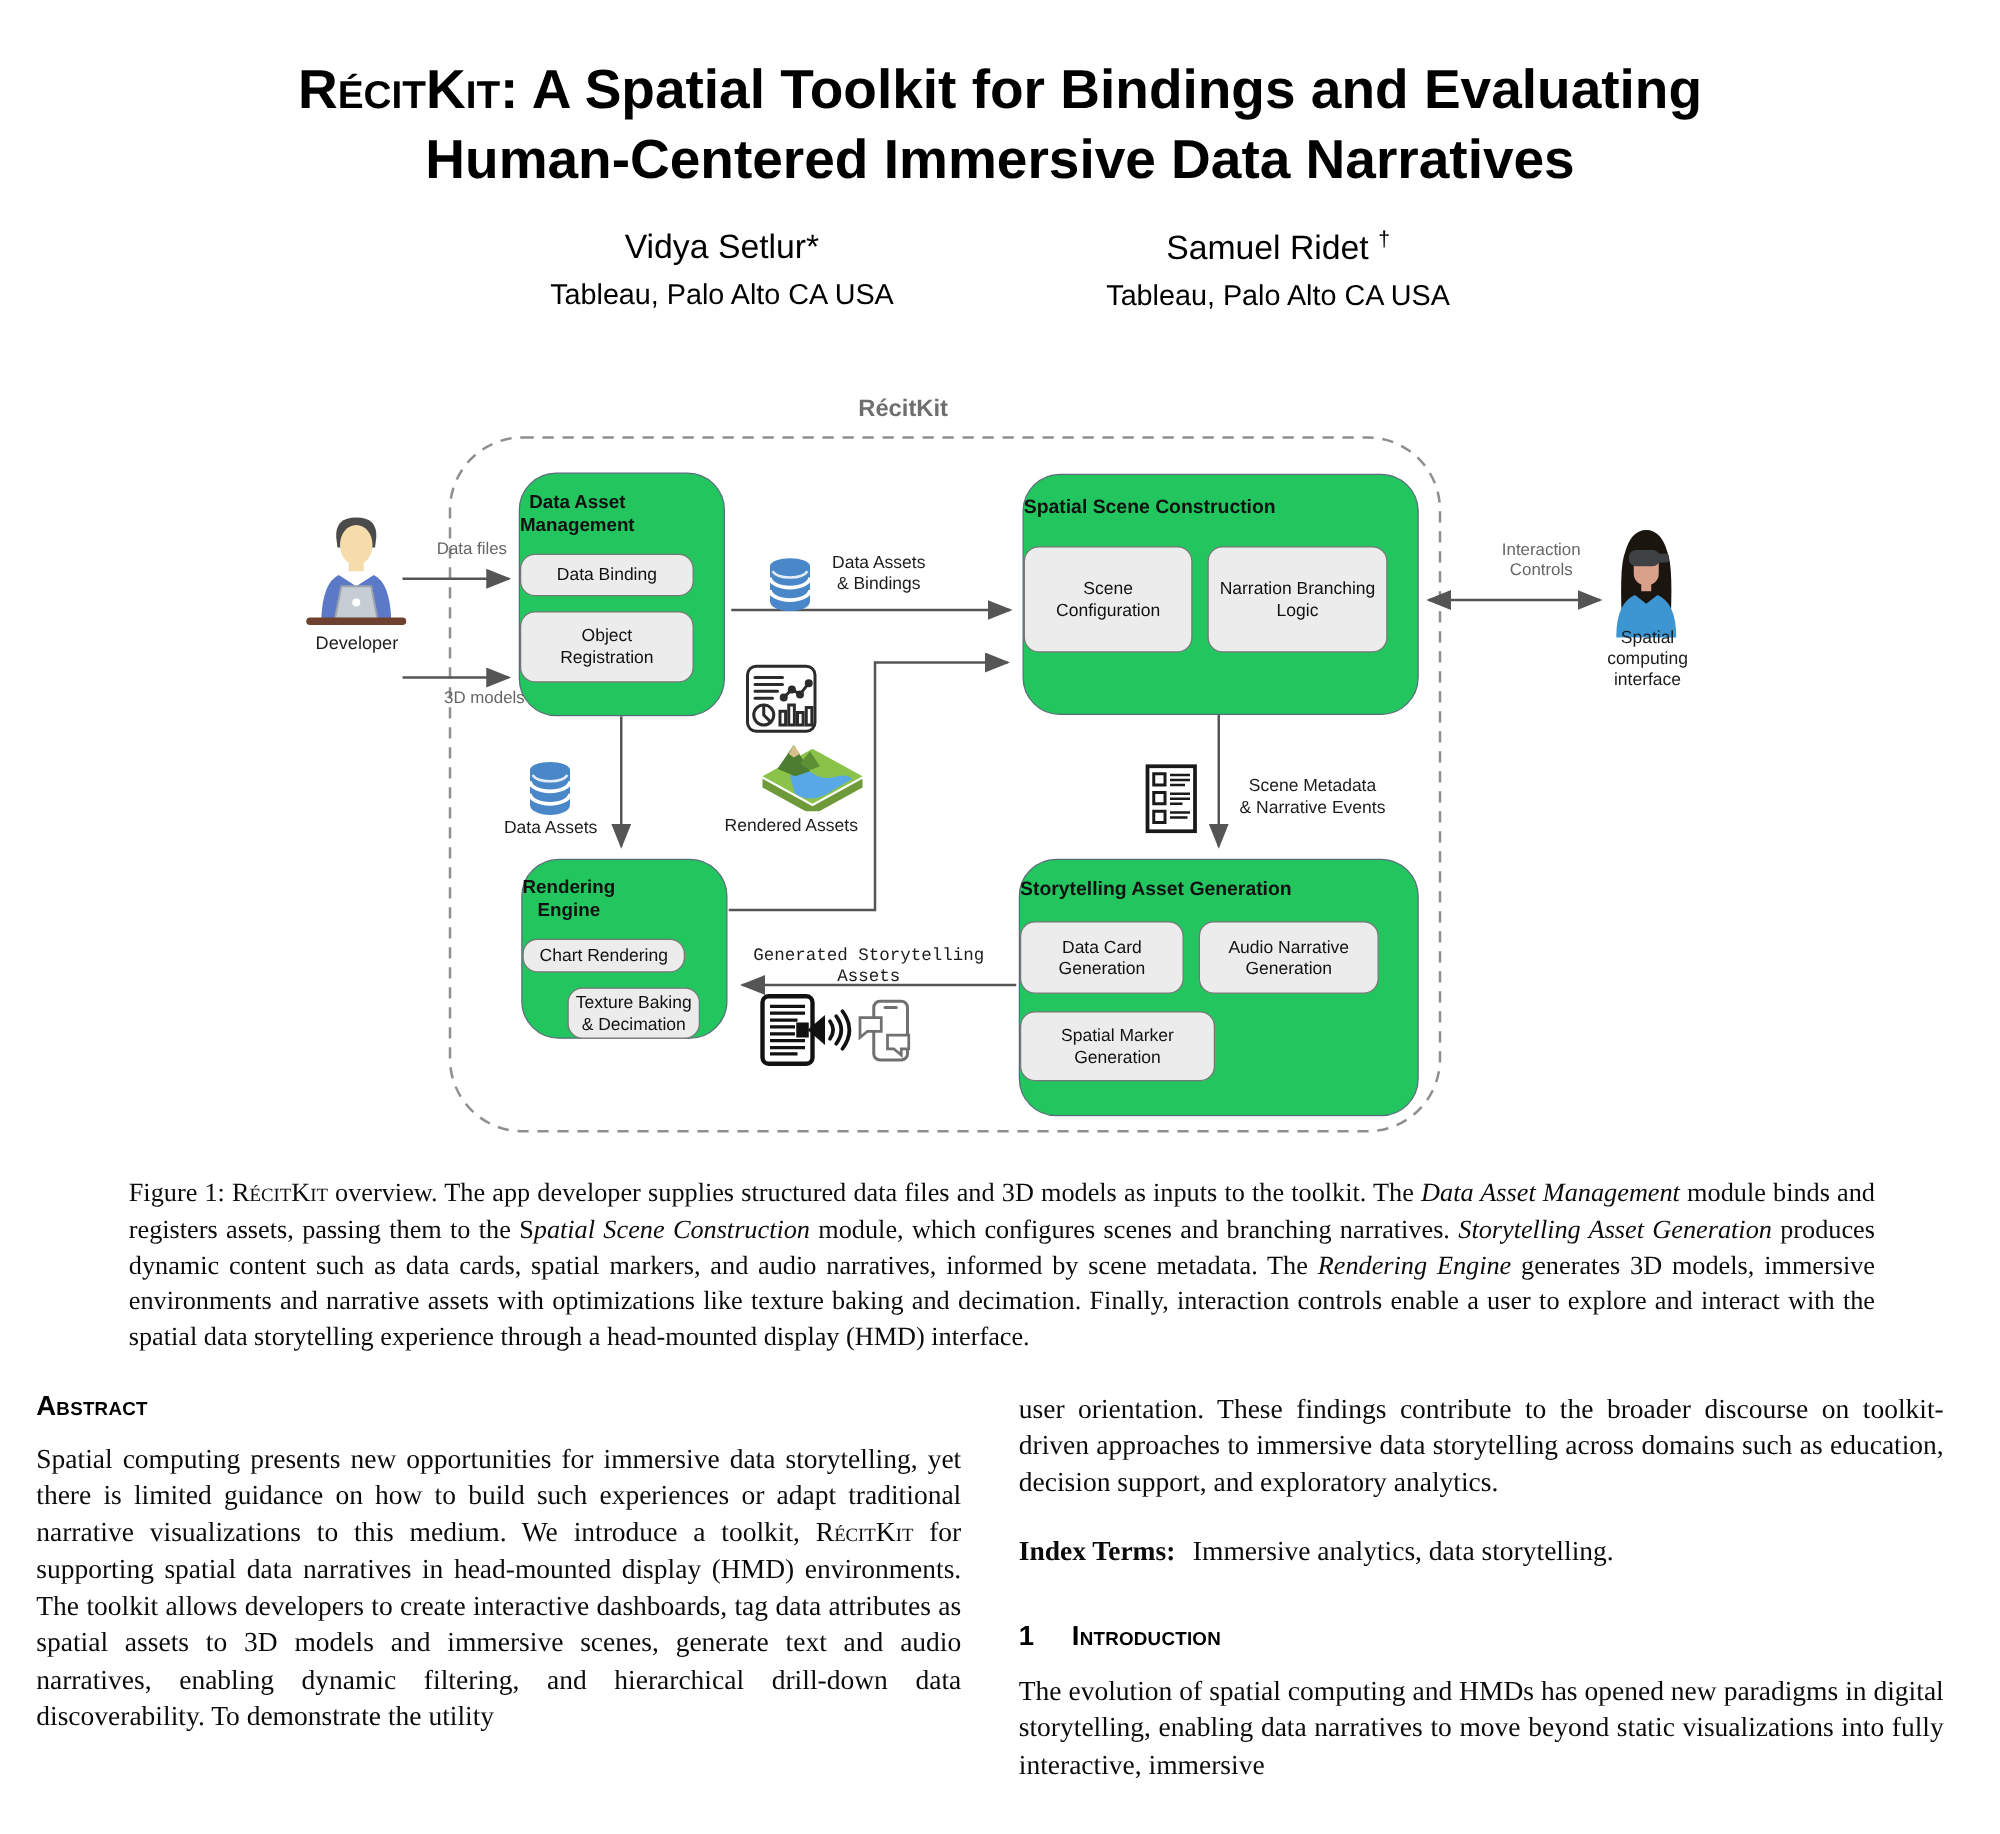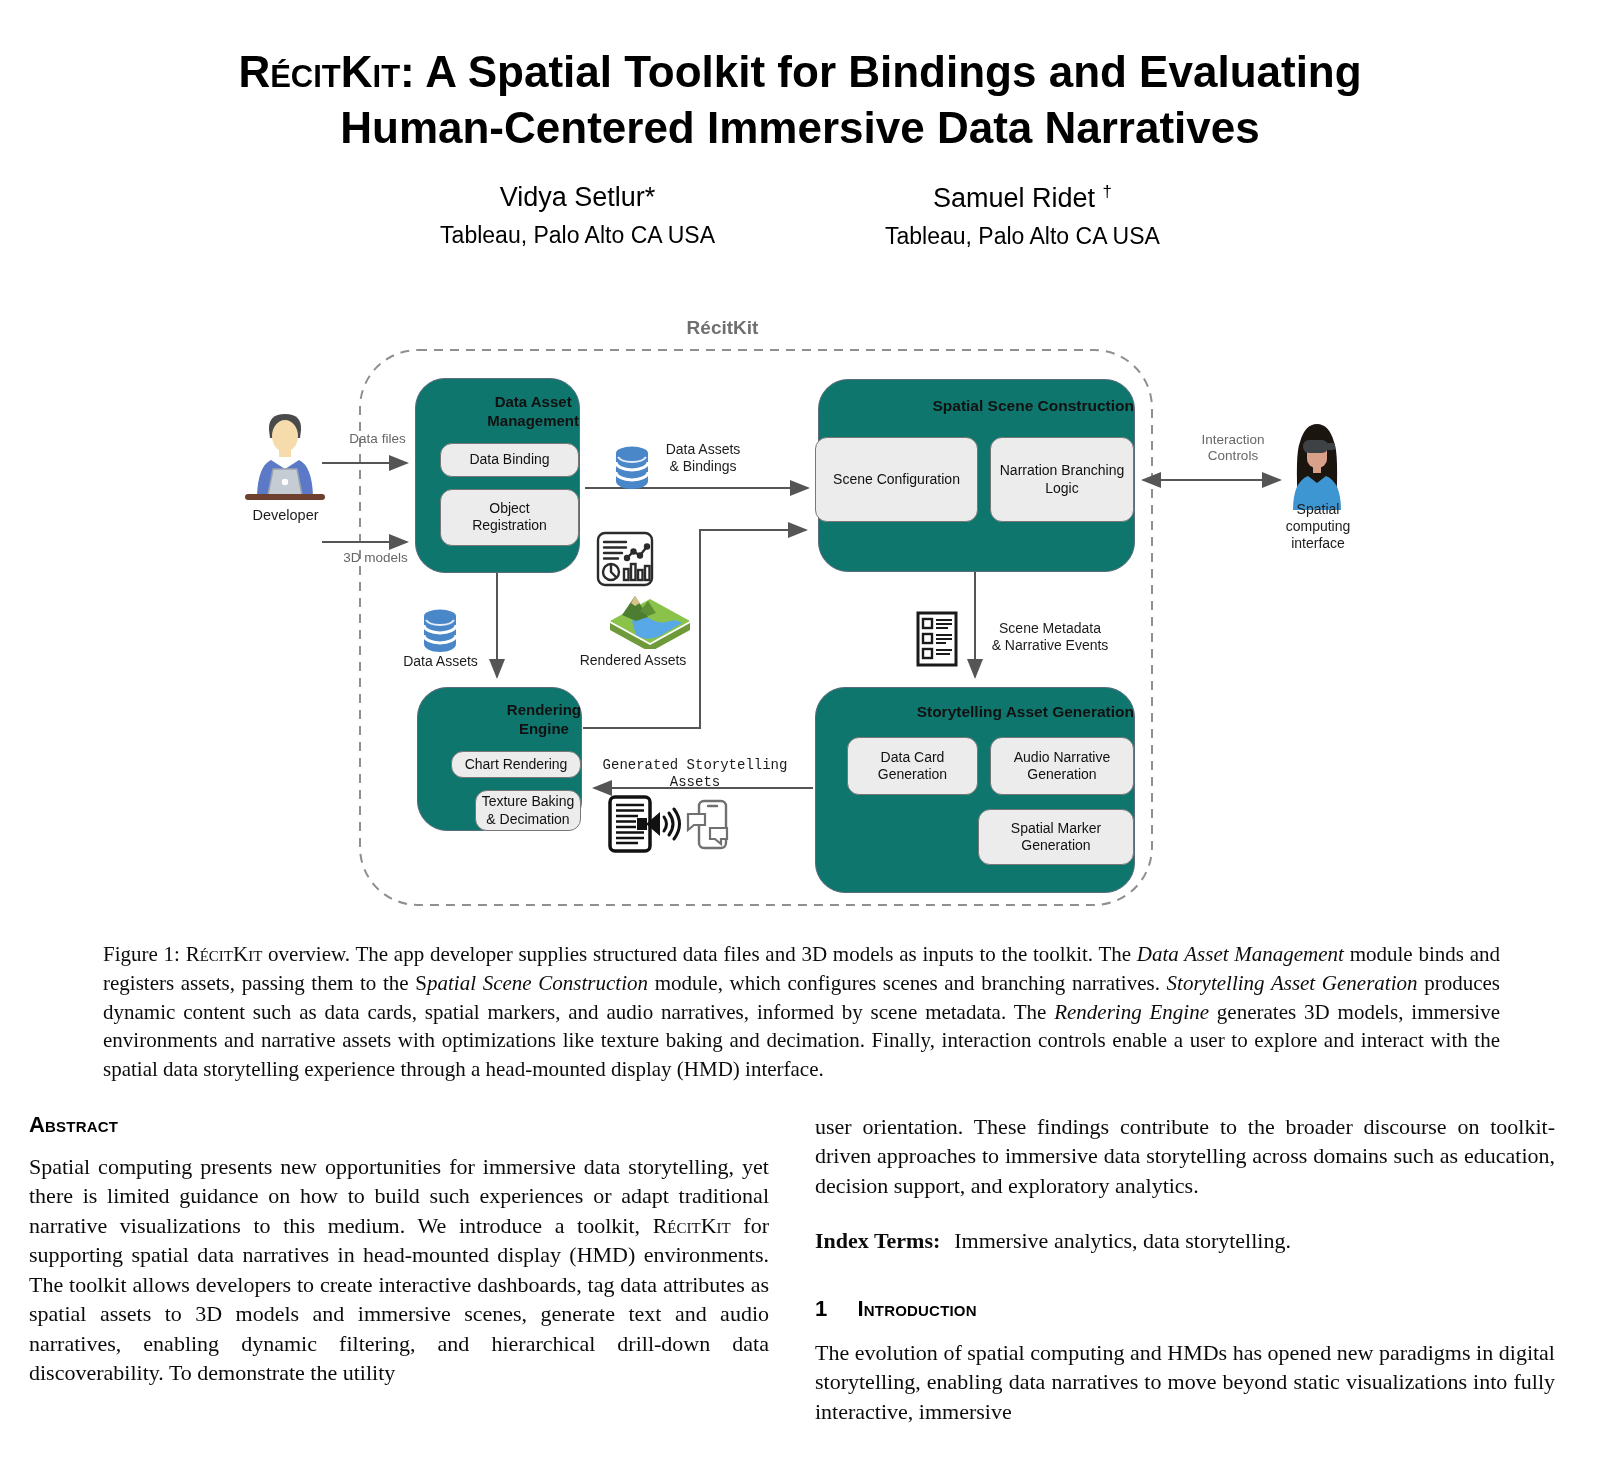--- a/index.html
+++ b/index.html
@@ -18,22 +18,22 @@
 
   
   .figure-area{position:relative;width:1600px;height:615px;margin-top:55px;}
   .figure-area .abs{position:absolute;}
   svg.connectors{position:absolute;left:0;top:0;}
   .frame-label{font-family:"Liberation Sans",sans-serif;font-weight:bold;font-size:19px;
                color:#6f6f6f;text-align:center;}
   .dlabel{font-family:"Liberation Sans",sans-serif;font-size:14px;line-height:1.22;
           color:#1c1c1c;text-align:center;white-space:pre-line;}
   .dlabel.gray{color:#666;font-size:13.5px;}
-  .module{position:absolute;background:#0f766e;border:1.6px solid #5a6b7c;border-radius:30px;
-          display:flex;flex-direction:column;align-items:flex-end;box-sizing:border-box;
+  .module{position:absolute;background:#22c55e;border:1.6px solid #5a6b7c;border-radius:30px;
+          display:flex;flex-direction:column;align-items:flex-start;box-sizing:border-box;
           font-family:"Liberation Sans",sans-serif;}
   .module-title{font-weight:bold;font-size:15px;line-height:1.25;color:#111;text-align:center;
                 white-space:pre-line;}
   .item{background:#ececec;border:1.4px solid #777;border-radius:12px;display:flex;
         align-items:center;justify-content:center;text-align:center;font-size:14px;
         line-height:1.25;color:#111;box-sizing:border-box;padding:4px 6px;}
   .row{display:flex;gap:12px;align-items:stretch;}
 
   
   .caption{margin:20px 100px 0 103px;font-family:Liberation Serif, serif;
@@ -107,33 +107,33 @@
       <ellipse cx="42" cy="28" rx="13" ry="16" fill="#f6dcab"></ellipse>
       <rect x="36" y="40" width="12" height="9" fill="#f6dcab"></rect>
       <path d="M14 88 q1-30 14-36 l14 9 14-9 q13 6 14 36 z" fill="#5b79c7"></path>
       <path d="M25 87 l5-26 h24 l5 26 z" fill="#c6ccd4" stroke="#9aa2ac" stroke-width="1.5"></path>
       <circle cx="42" cy="74" r="3.2" fill="#fff"></circle>
       <rect x="2" y="86" width="80" height="6" rx="3" fill="#6d4030"></rect>
     </svg>
     <div class="abs dlabel" style="left:228px;top:202px;width:115px;font-size:14.5px;">Developer</div>
 
     <div class="abs dlabel gray" style="left:330px;top:126px;width:95px;">Data files</div>
-    <div class="abs dlabel gray" style="left:328px;top:245px;width:95px;">3D models</div>
+    <div class="abs dlabel gray" style="left:340px;top:245px;width:95px;">3D models</div>
 
     <div class="module" style="left:415px;top:73px;width:165px;height:195px;padding-top:14px;gap:12px;">
       <div class="module-title">Data Asset
 Management</div>
       <div class="item" style="width:139px;height:34px;padding:2px 20px;">Data Binding</div>
       <div class="item" style="width:139px;height:57px;padding:2px 20px;">Object Registration</div>
     </div>
 
     <div class="module" style="left:818px;top:74px;width:317px;height:193px;padding-top:16px;">
       <div class="module-title" style="font-size:15.5px;">Spatial Scene Construction</div>
       <div class="row" style="margin-top:22px;">
-        <div class="item" style="width:163px;height:85px;">Scene Configuration</div>
+        <div class="item" style="width:135px;height:85px;">Scene Configuration</div>
         <div class="item" style="width:144px;height:85px;">Narration Branching Logic</div>
       </div>
     </div>
 
     <svg class="abs" style="left:613px;top:140px;" width="38" height="44" viewBox="0 0 38 44">
       <path d="M3 8 v28 c0 4.5 7.2 8 16 8 s16 -3.5 16 -8 V8" fill="#4a87c9"></path>
       <ellipse cx="19" cy="8" rx="16" ry="6.5" fill="#4a87c9"></ellipse>
       <path d="M3 17 c0 4.5 7.2 8 16 8 s16 -3.5 16 -8" stroke="#fff" stroke-width="3" fill="none"></path>
       <path d="M3 27 c0 4.5 7.2 8 16 8 s16 -3.5 16 -8" stroke="#fff" stroke-width="3" fill="none"></path>
       <path d="M5 12 c2 3 7.5 5 14 5 s12 -2 14 -5" stroke="#fff" stroke-width="2" fill="none" opacity=".85"></path>

